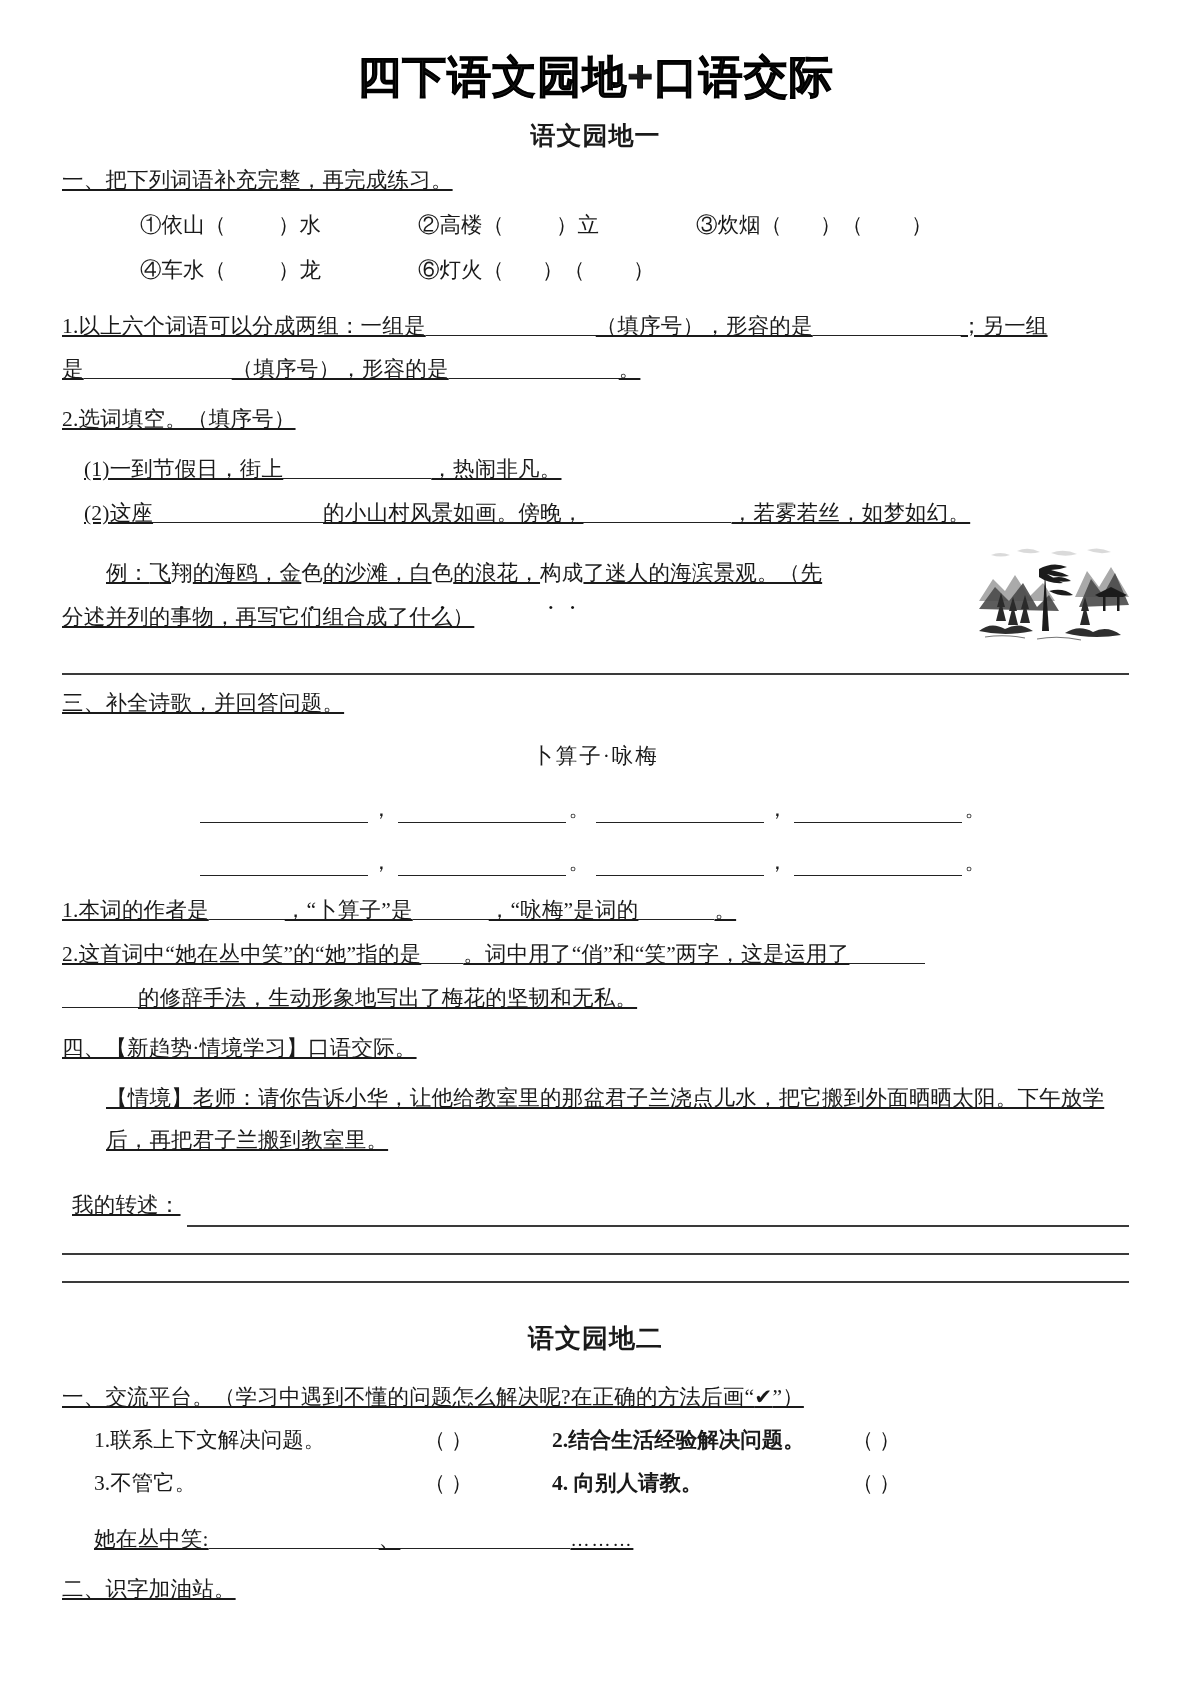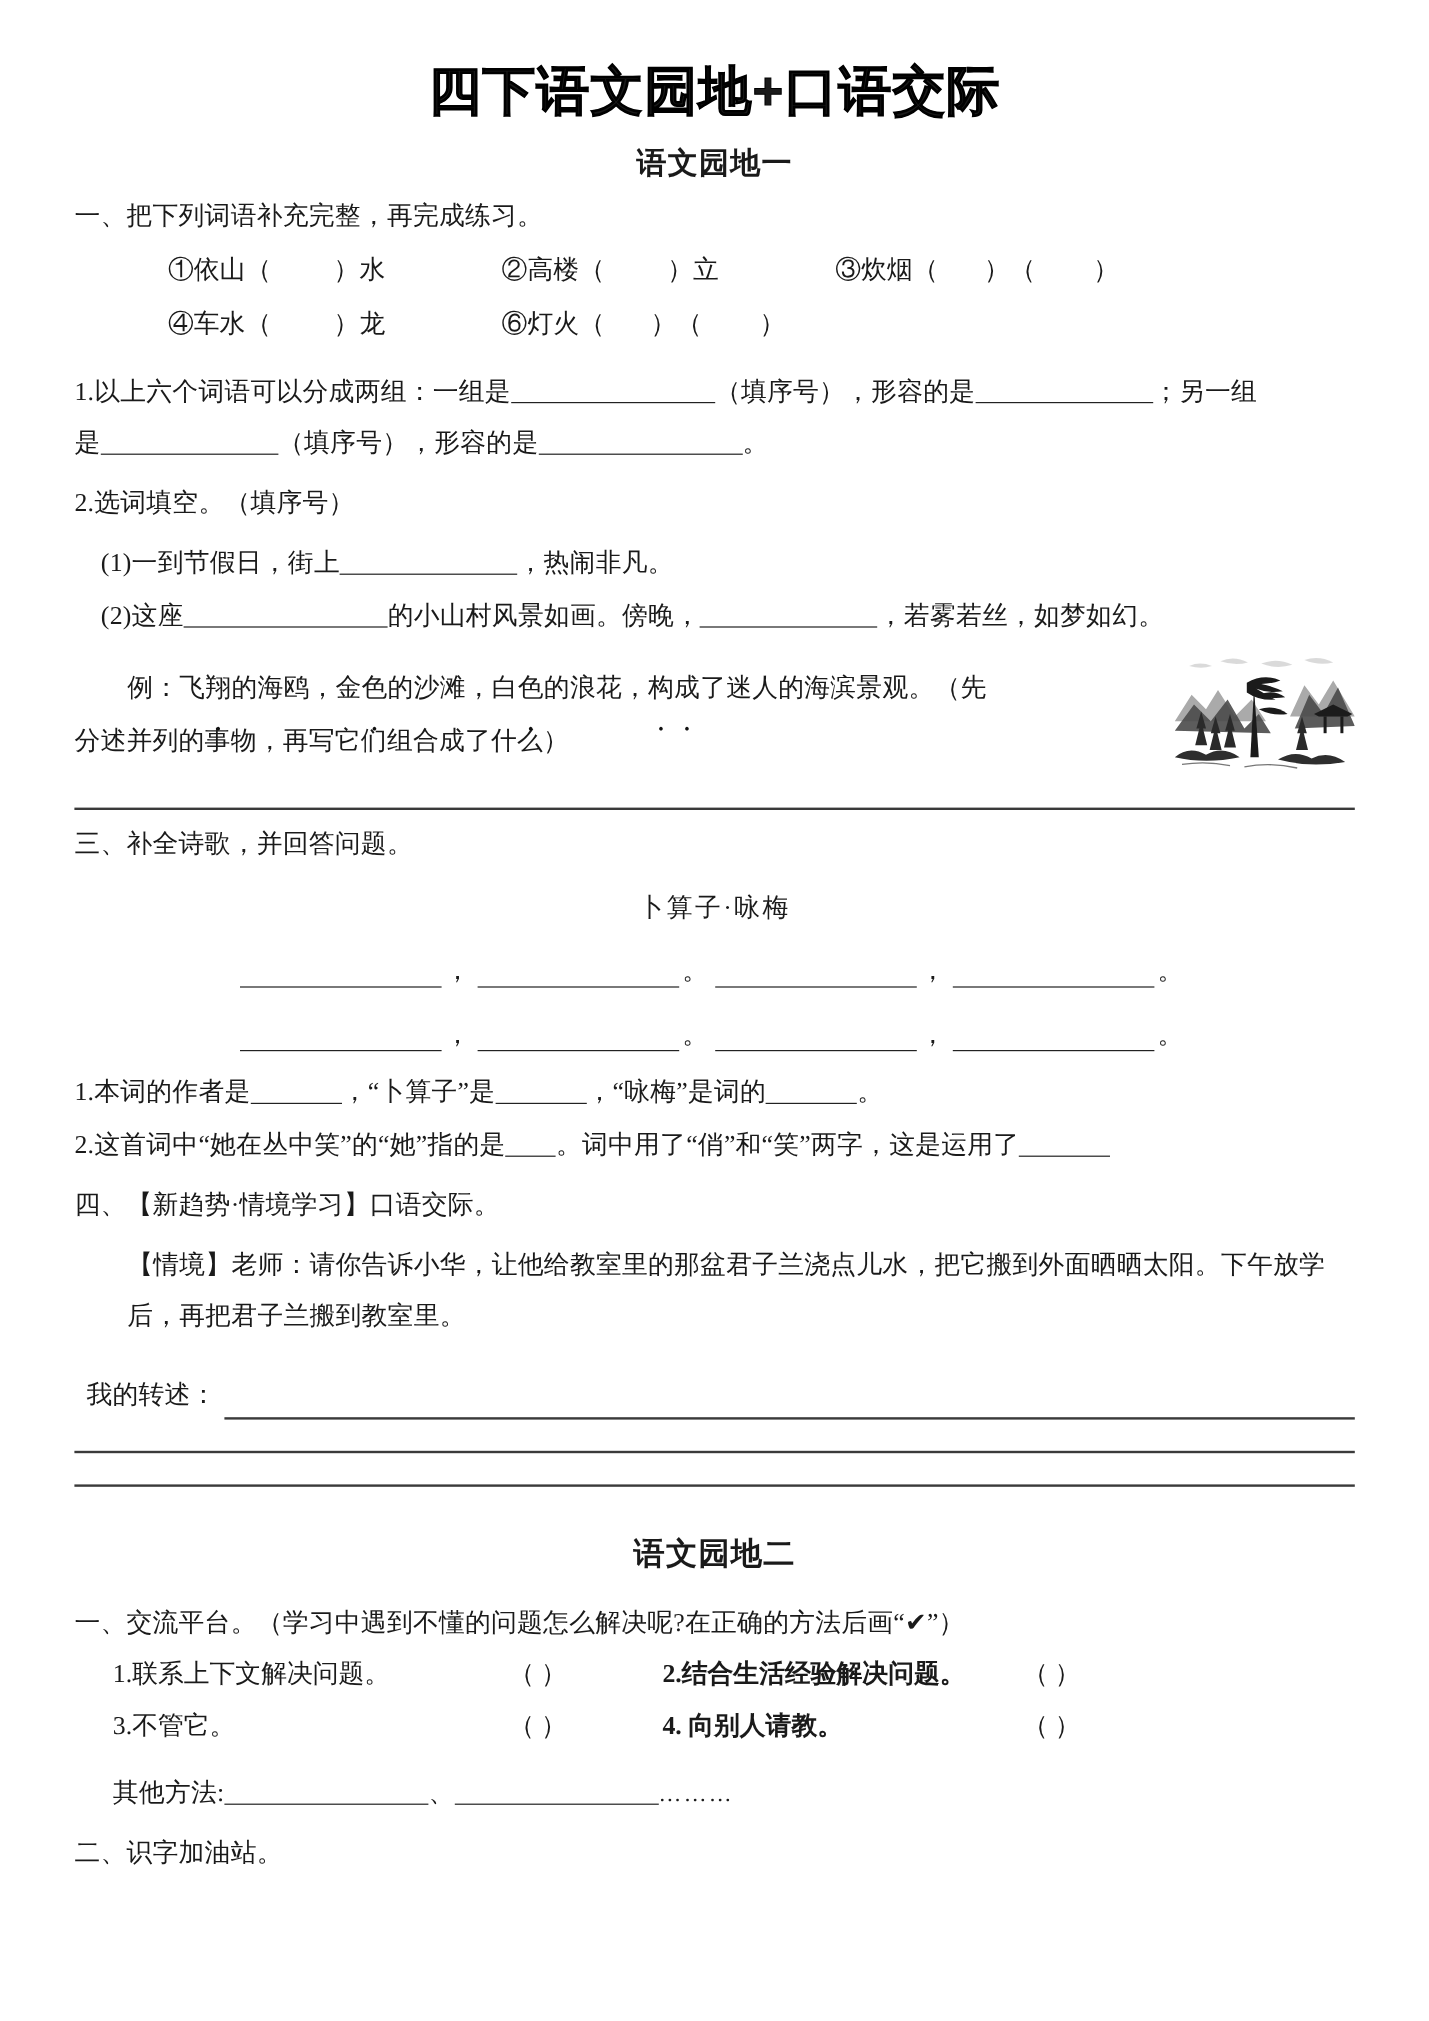--- a/index.html
+++ b/index.html
@@ -47,20 +47,21 @@
     margin-top: 38px;
     margin-bottom: 20px;
   }
 
   
   .q {
     font-size: 21.5px;
     line-height: 1.95;
     margin-top: 8px;
     letter-spacing: 0.2px;
+    text-decoration: underline;
   }
   .q.indent { text-indent: 2em; }
   .tight { margin-top: 2px; }
 
   
   .idiom-row {
     display: flex;
     font-size: 21.5px;
     line-height: 2.0;
     padding-left: 78px;
@@ -278,20 +279,23 @@
       <span class="poem-punc">。</span>
   </div>
 
   <div class="q" style="margin-top:14px">
     <span>1.本词的作者是</span><span class="bl bl-s"></span><span>，“卜算子”是</span><span class="bl bl-s"></span><span>，“咏梅”是词的</span><span class="bl bl-s"></span><span>。</span>
   </div>
 
   <div class="q tight">
     <span>2.这首词中“她在丛中笑”的“她”指的是</span><span class="bl bl-xs"></span><span>。词中用了“俏”和“笑”两字，这是运用了</span><span class="bl bl-s"></span>
   </div>
+  <div class="q tight">
+    <span class="bl bl-s"></span><span>的修辞手法，生动形象地写出了梅花的坚韧和无私。</span>
+  </div>
 
   <div class="q">四、【新趋势·情境学习】口语交际。</div>
 
   <div class="q indent" style="text-indent:0;padding-left:44px">
     <span>【情境】</span><span>老师：请你告诉小华，让他给教室里的那盆君子兰浇点儿水，把它搬到外面晒晒太阳。下午放学后，再把君子兰搬到教室里。</span>
   </div>
 
   <div class="q" style="margin-top:24px;display:flex;align-items:flex-end">
     <span style="padding-left:10px;white-space:nowrap">我的转述：</span>
     <span style="flex:1;border-bottom:2px solid #3a3a3a;height:1.0em;margin-left:6px"></span>
@@ -313,18 +317,18 @@
     <span>（  ）</span>
   </div>
   <div class="opt-row">
     <span class="opt-a">3.不管它。</span>
     <span class="opt-box-a">（  ）</span>
     <span class="opt-b">4. 向别人请教。</span>
     <span>（  ）</span>
   </div>
 
   <div class="q" style="padding-left:32px;margin-top:14px">
-    <span>其他方法:</span><span class="bl bl-xl"></span><span>、</span><span class="bl bl-xl"></span><span class="dots-tail">………</span>
+    <span>她在丛中笑:</span><span class="bl bl-xl"></span><span>、</span><span class="bl bl-xl"></span><span class="dots-tail">………</span>
   </div>
 
   <div class="q">二、识字加油站。</div>
 
 </div>
 
 </body></html>

